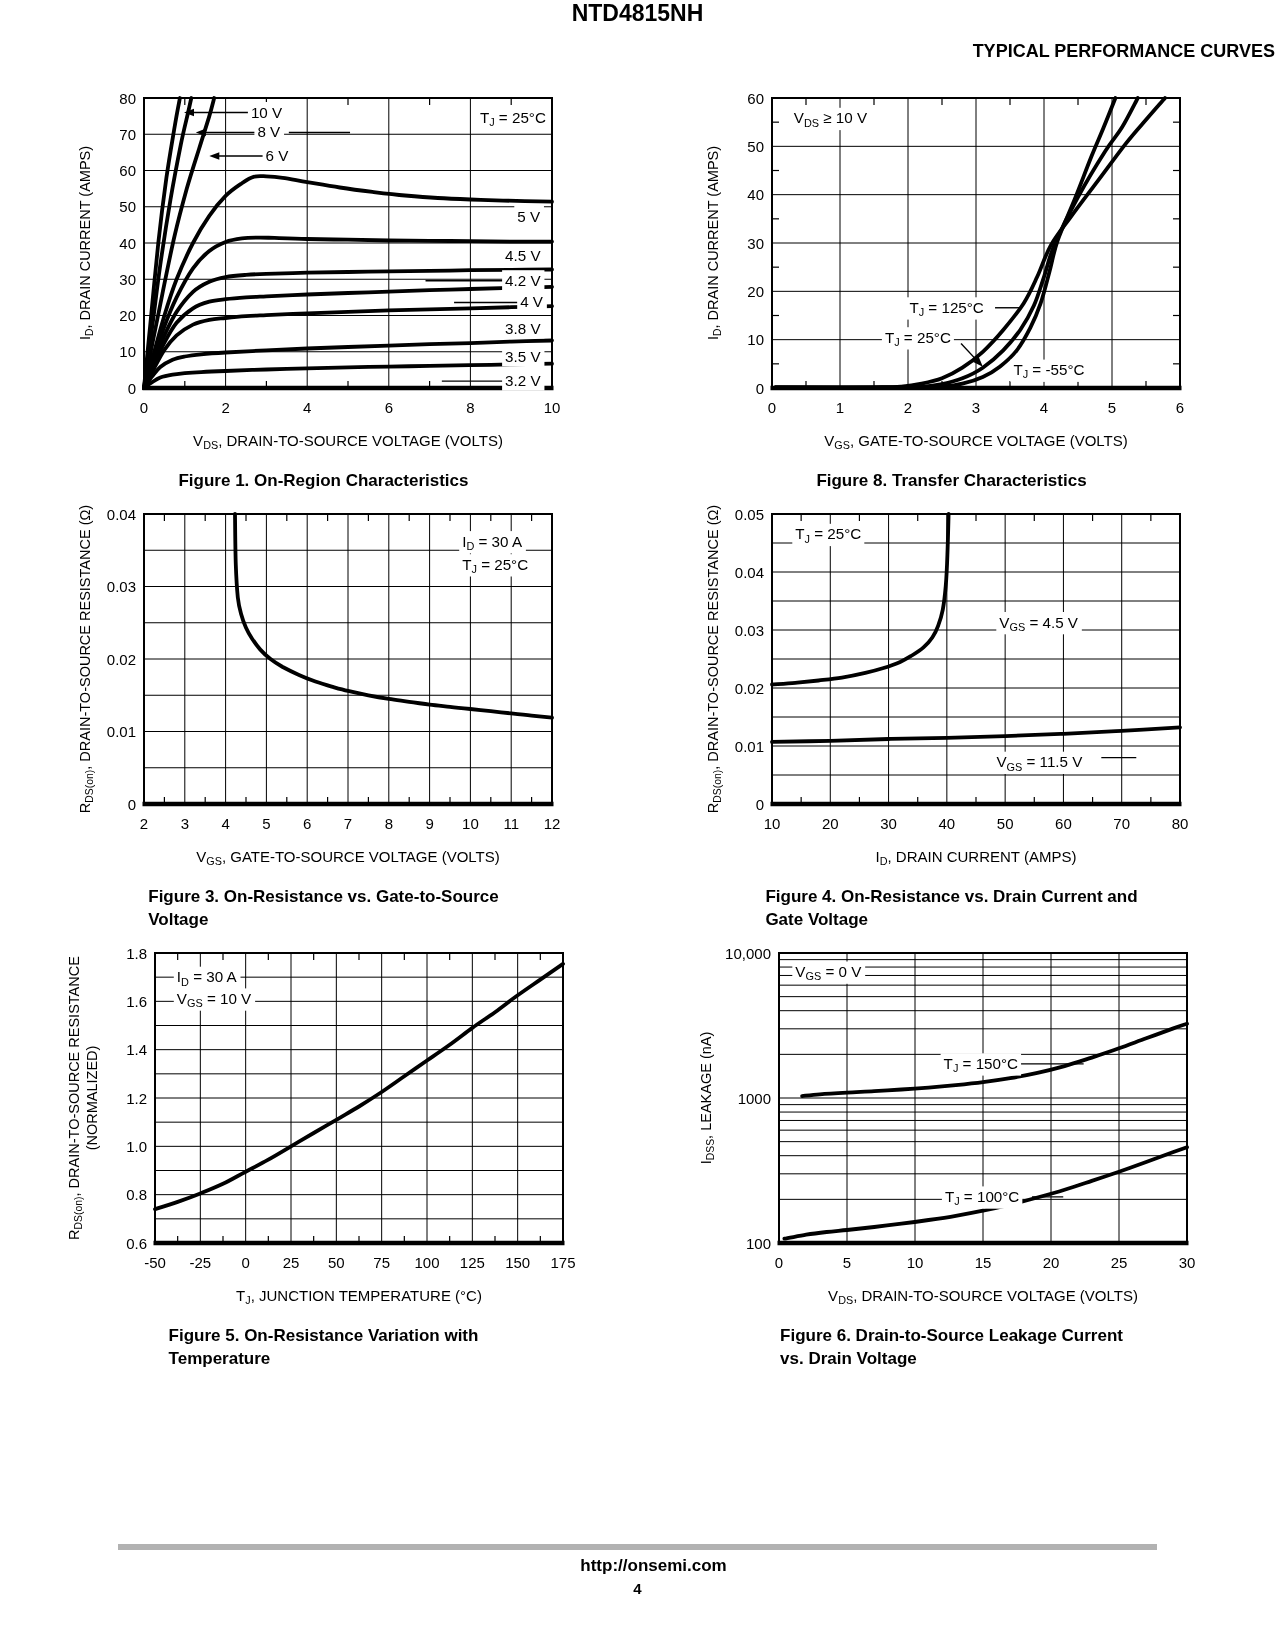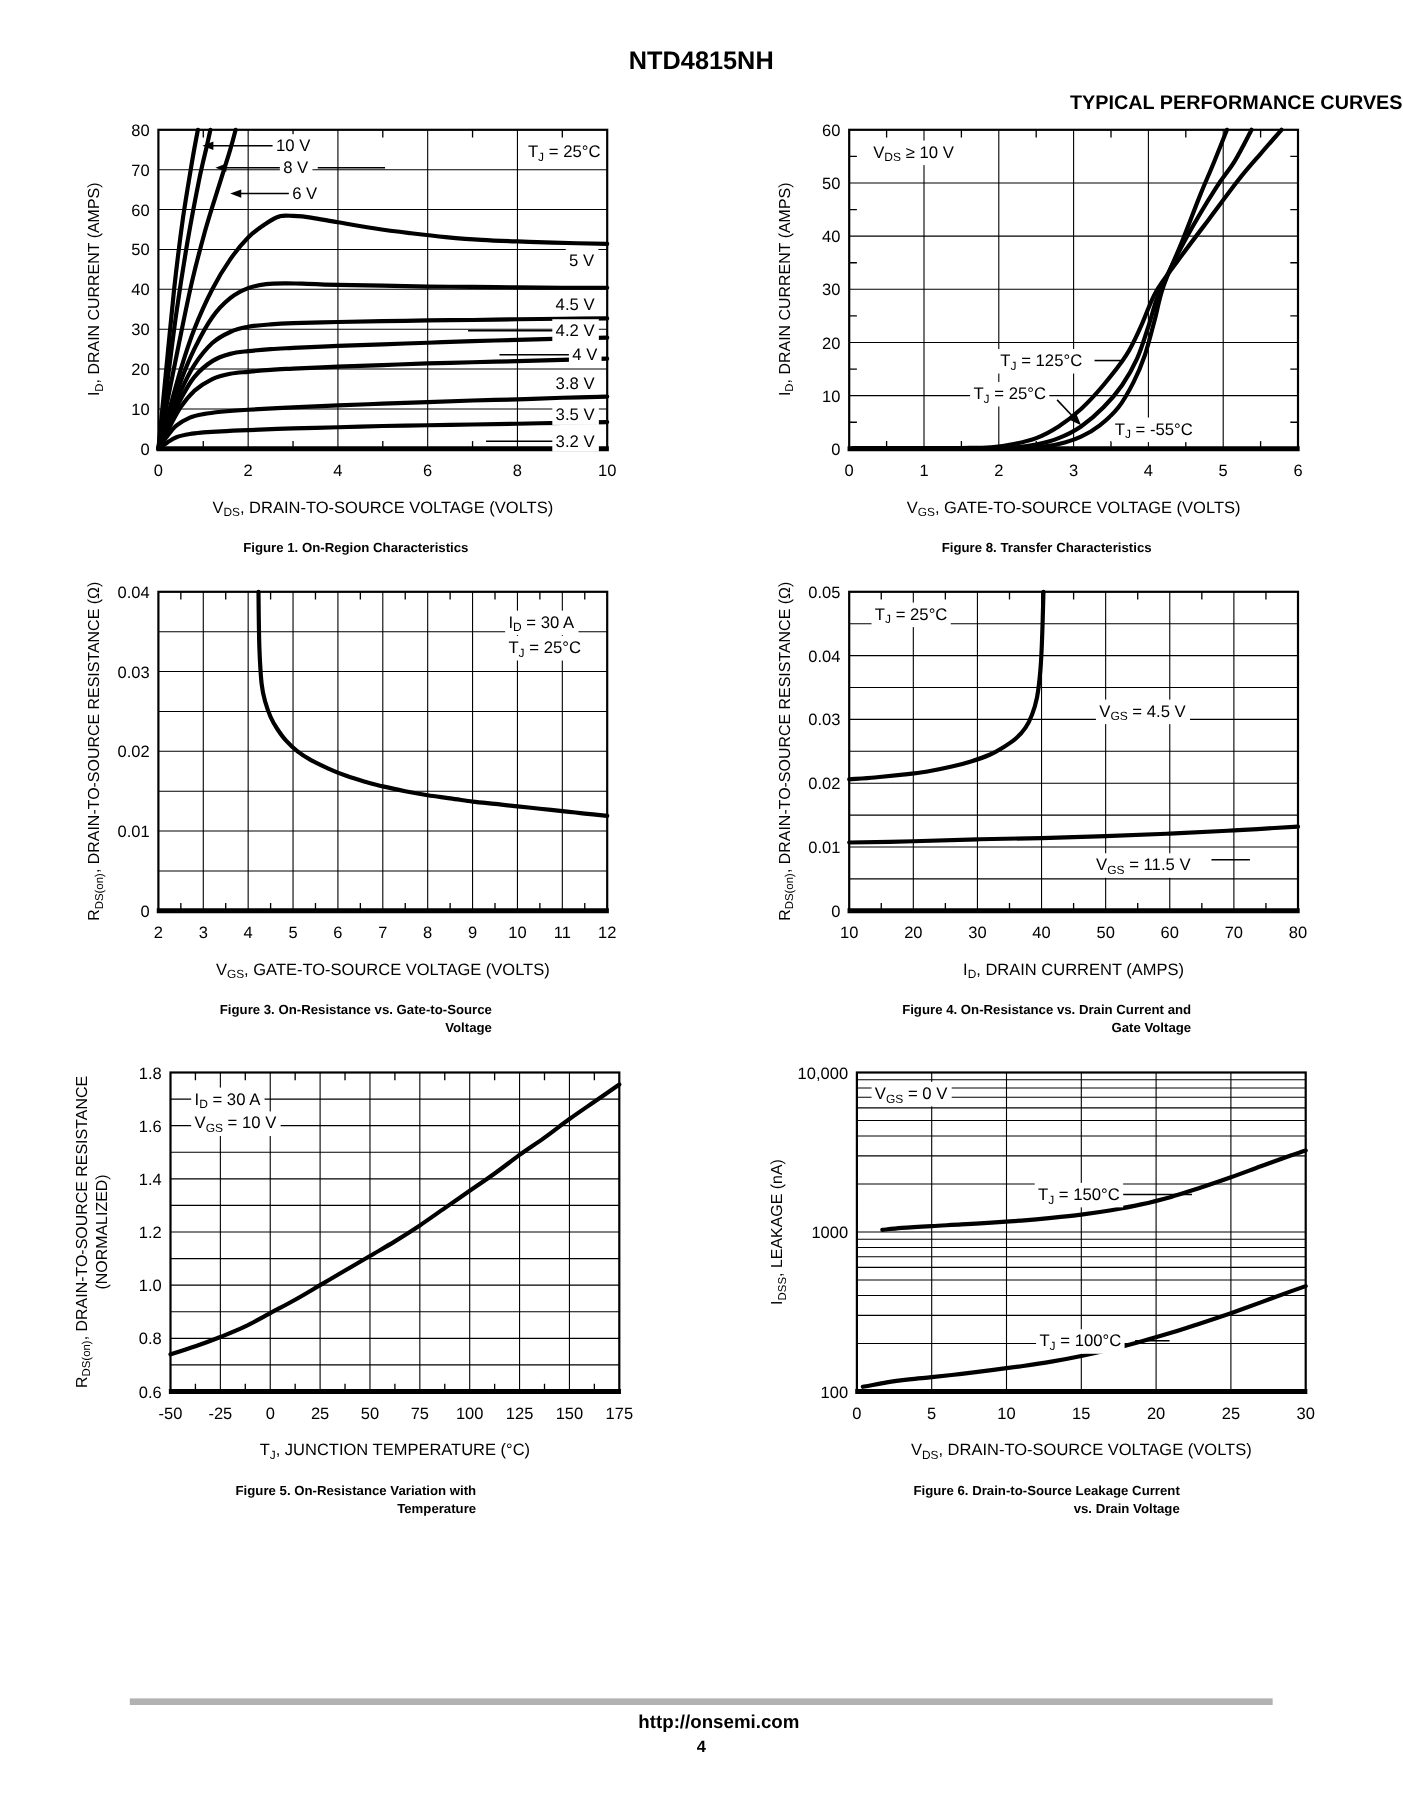--- a/index.html
+++ b/index.html
@@ -1,22 +1,22 @@
 <!DOCTYPE html>
 <html><head>
 <meta charset="utf-8">
 <style>
   html,body{margin:0;padding:0;background:#fff;}
   .page{width:1275px;height:1650px;position:relative;background:#fff;color:#000;
         font-family:"Liberation Sans","DejaVu Sans",sans-serif;overflow:hidden;}
-  .title{padding-top:42px;text-align:center;font-size:23px;font-weight:bold;}
+  .title{text-align:center;font-size:23px;font-weight:bold;}
   .subtitle{margin-top:14px;text-align:right;font-size:18px;font-weight:bold;}
-  .grid{display:grid;grid-template-columns:628px 628px;justify-content:center;row-gap:18px;}
+  .grid{display:grid;grid-template-columns:628px 628px;justify-content:center;margin-top:22px;row-gap:7px;}
   .figure{display:flex;flex-direction:column;align-items:center;}
-  .caption{font-weight:bold;font-size:12px;text-align:right;margin-top:6px;line-height:1.35;
+  .caption{font-weight:bold;font-size:17px;text-align:left;margin-top:6px;line-height:1.35;
            max-width:460px;white-space:pre-line;}
   svg.plot text{fill:#000;}
   .footer-bar{position:absolute;left:118px;top:1544px;width:1039px;height:6px;background:#b2b2b2;}
   .footer-url{position:absolute;left:16px;top:1556px;width:1275px;text-align:center;font-size:17px;font-weight:bold;}
   .footer-page{position:absolute;left:0;top:1580px;width:1275px;text-align:center;font-size:15px;font-weight:bold;}
 </style>
 </head>
 <body>
 
 <div class="page">

